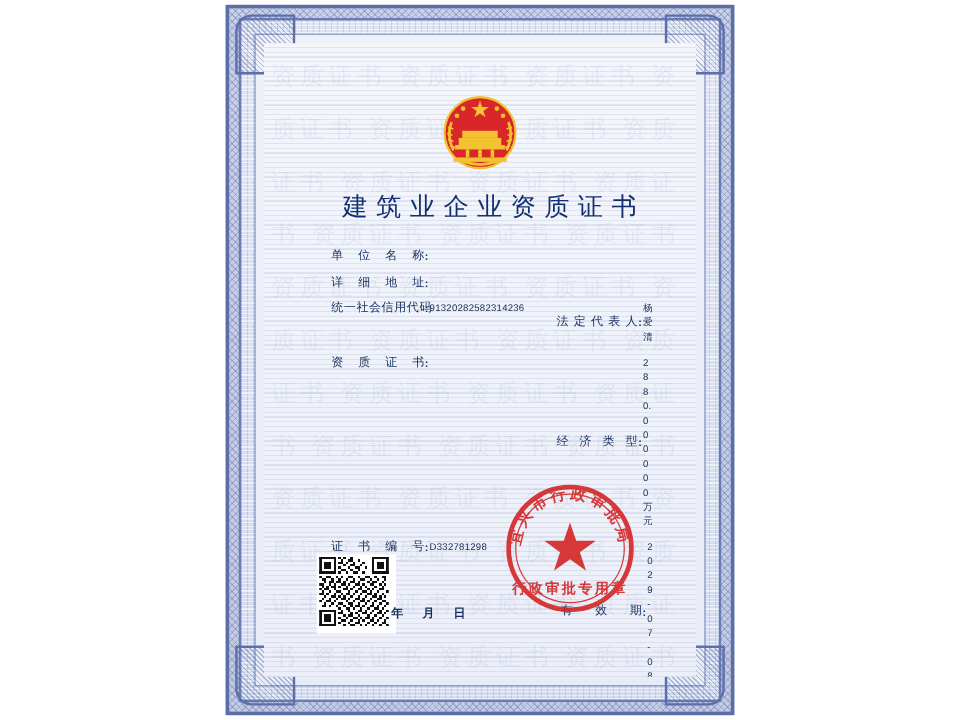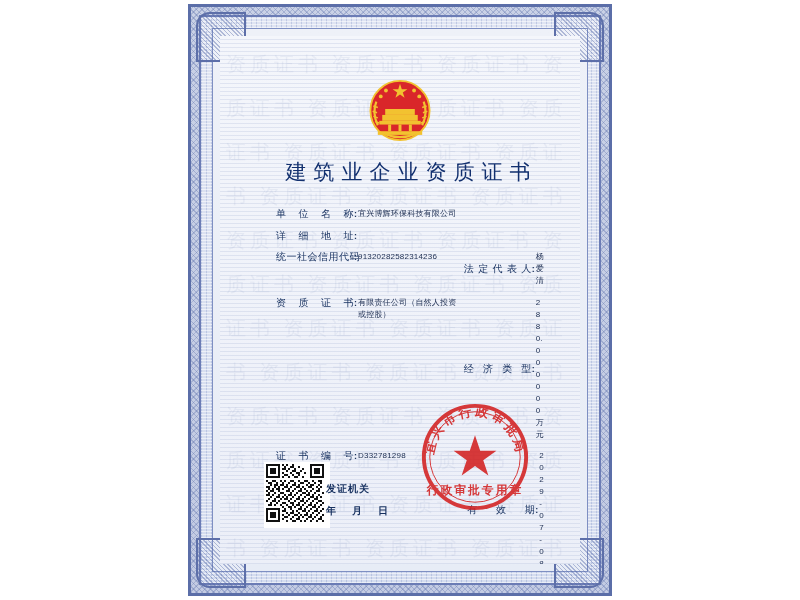--- a/index.html
+++ b/index.html
@@ -256,21 +256,20 @@
         </svg>
       </div>
 
       <div class="title">建筑业企业资质证书</div>
 
       <div class="fields">
 
         <div class="row">
           <span class="lbl lbl-sp w78">单位名称</span>
           <span class="colon">:</span>
-          <span class="val">宜兴博辉环保科技有限公司</span>
         </div>
 
         <div class="row">
           <span class="lbl lbl-sp w78">详细地址</span>
           <span class="colon">:</span>
         </div>
 
         <div class="row">
           <span class="half-left">
             <span class="lbl lbl-sp w78">统一社会信用代码</span>
@@ -281,21 +280,20 @@
             <span class="lbl lbl-sp w68">法定代表人</span>
             <span class="colon">:</span>
             <span class="val">杨爱清</span>
           </span>
         </div>
 
         <div class="row">
           <span class="half-left">
             <span class="lbl lbl-sp w78">资质证书</span>
             <span class="colon">:</span>
-            <span class="val">有限责任公司（自然人投资或控股）</span>
           </span>
           <span class="half-right">
             <span class="lbl lbl-sp w68">经济类型</span>
             <span class="colon">:</span>
             <span class="val">2880.000000万元</span>
           </span>
         </div>
 
         <div class="row">
           <span class="half-left">
@@ -529,21 +527,20 @@
               <rect x="13" y="28" width="2" height="1"></rect>
               <rect x="17" y="28" width="1" height="1"></rect>
               <rect x="19" y="28" width="1" height="1"></rect>
             <rect x="22" y="28" width="1" height="1"></rect>
               <rect x="25" y="28" width="1" height="1"></rect>
               <rect x="28" y="28" width="1" height="1"></rect>
           </g>
         </svg>
       </div>
 
-      <div class="issue-line">发证机关</div>
       <div class="date-line">年　月　日</div>
 
       <div class="seal">
         <svg viewBox="0 0 120 120" xmlns="http://www.w3.org/2000/svg">
           <defs>
             <path id="arcTop" d="M 18,60 A 42,42 0 0 1 102,60"></path>
             <path id="arcBottom" d="M 26,72 A 36,36 0 0 0 94,72"></path>
           </defs>
           <circle cx="60" cy="60" r="52" fill="none" stroke="#d32020" stroke-width="4"></circle>
           <circle cx="60" cy="60" r="46" fill="none" stroke="#d32020" stroke-width="1"></circle>

